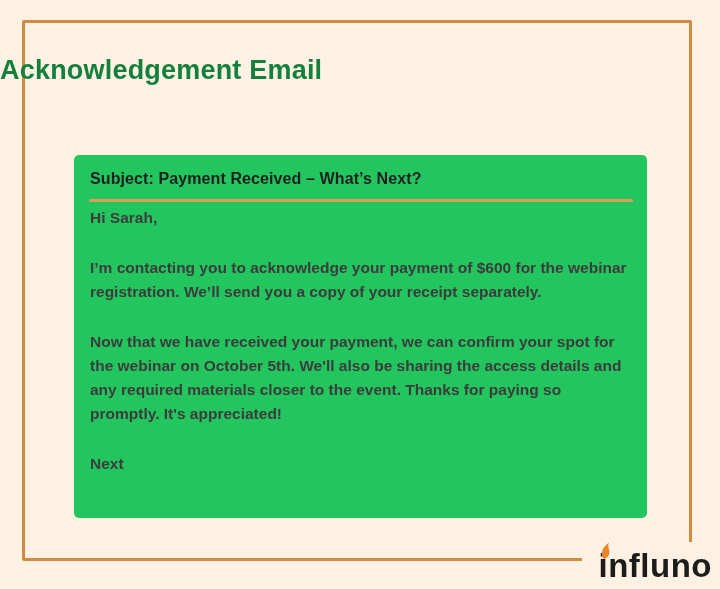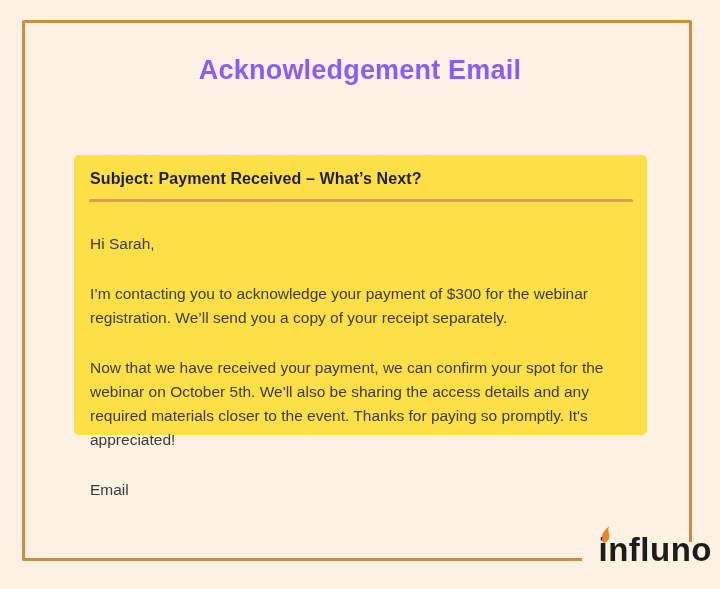--- a/index.html
+++ b/index.html
@@ -34,35 +34,34 @@
     width: 138px;
     height: 47px;
     background: #fcf1e2;
   }
 
   .title-block {
     position: absolute;
     top: 50px;
     left: 0;
     width: 720px;
-    text-align: center;
-    color: #8b5cf6;
+    color: #15803d;
     font-weight: bold;
     font-size: 27px;
     line-height: 40px;
     letter-spacing: 0.2px;
   }
 
   .email-card {
     position: absolute;
     left: 74px;
     top: 155px;
     width: 573px;
-    height: 280px;
-    background: #fde047;
+    height: 363px;
+    background: #22c55e;
     border-radius: 5px;
     box-sizing: border-box;
     padding: 13px 14px 0 15px;
   }
 
   .subject-line {
     font-size: 16px;
     font-weight: bold;
     color: #1f1f1f;
     letter-spacing: 0.1px;
@@ -70,35 +69,36 @@
   }
 
   .subject-divider {
     height: 3px;
     background: #dda053;
     border-radius: 2px;
     margin: 11px 0 0 0;
   }
 
   .email-body {
-    margin-top: 30px;
+    margin-top: 4px;
     font-size: 15.5px;
     line-height: 24px;
     color: #3c3c3c;
     max-width: 545px;
     padding-left: 1px;
+    font-weight: bold;
   }
   .email-body p {
     margin: 0 0 26px 0;
   }
 
   .brand-logo {
     position: absolute;
     right: 8px;
-    bottom: 23px;
+    bottom: 7px;
     font-size: 33px;
     font-weight: bold;
     letter-spacing: 0.5px;
     color: #1c1c1c;
     line-height: 1;
   }
   .brand-logo .accent {
     position: absolute;
     left: 1px;
     top: -7px;
@@ -113,23 +113,23 @@
 
 <div class="title-block">
   <div>Acknowledgement Email</div>
 </div>
 
 <div class="email-card">
   <div class="subject-line">Subject: Payment Received – What’s Next?</div>
   <div class="subject-divider"></div>
   <div class="email-body">
     <p>Hi Sarah,</p>
-    <p>I’m contacting you to acknowledge your payment of $300 for the webinar registration. We’ll send you a copy of your receipt separately.</p>
+    <p>I’m contacting you to acknowledge your payment of $600 for the webinar registration. We’ll send you a copy of your receipt separately.</p>
     <p>Now that we have received your payment, we can confirm your spot for the webinar on October 5th. We'll also be sharing the access details and any required materials closer to the event. Thanks for paying so promptly. It's appreciated!</p>
-    <p>Email</p>
+    <p>Next</p>
   </div>
 </div>
 
 <div class="frame-gap"></div>
 
 <div class="brand-logo">
   <svg class="accent" viewBox="0 0 13 18" aria-hidden="true">
     <path d="M3.5,17 C0.5,11.5 1.5,6 9,0.5 C6.5,6 11.5,7.5 8.5,13.5 C7.3,15.8 5.5,17 3.5,17 Z" fill="#e8862e"></path>
   </svg>
   <span>influno</span>

